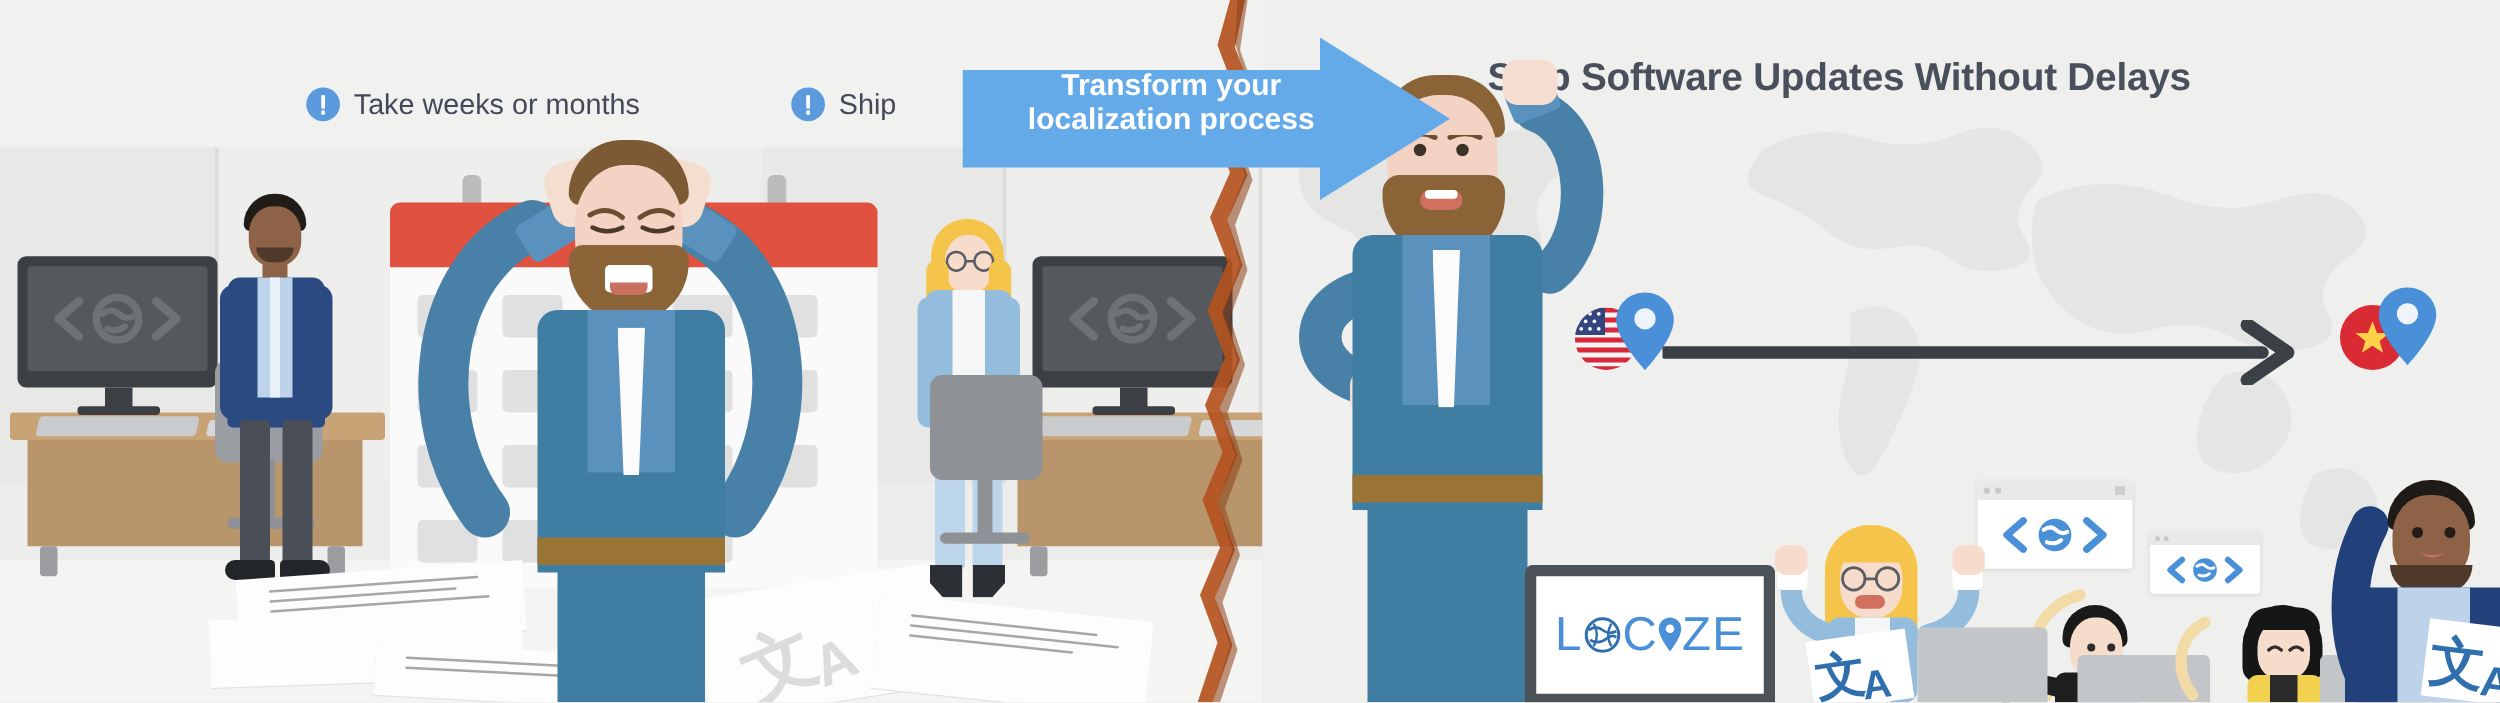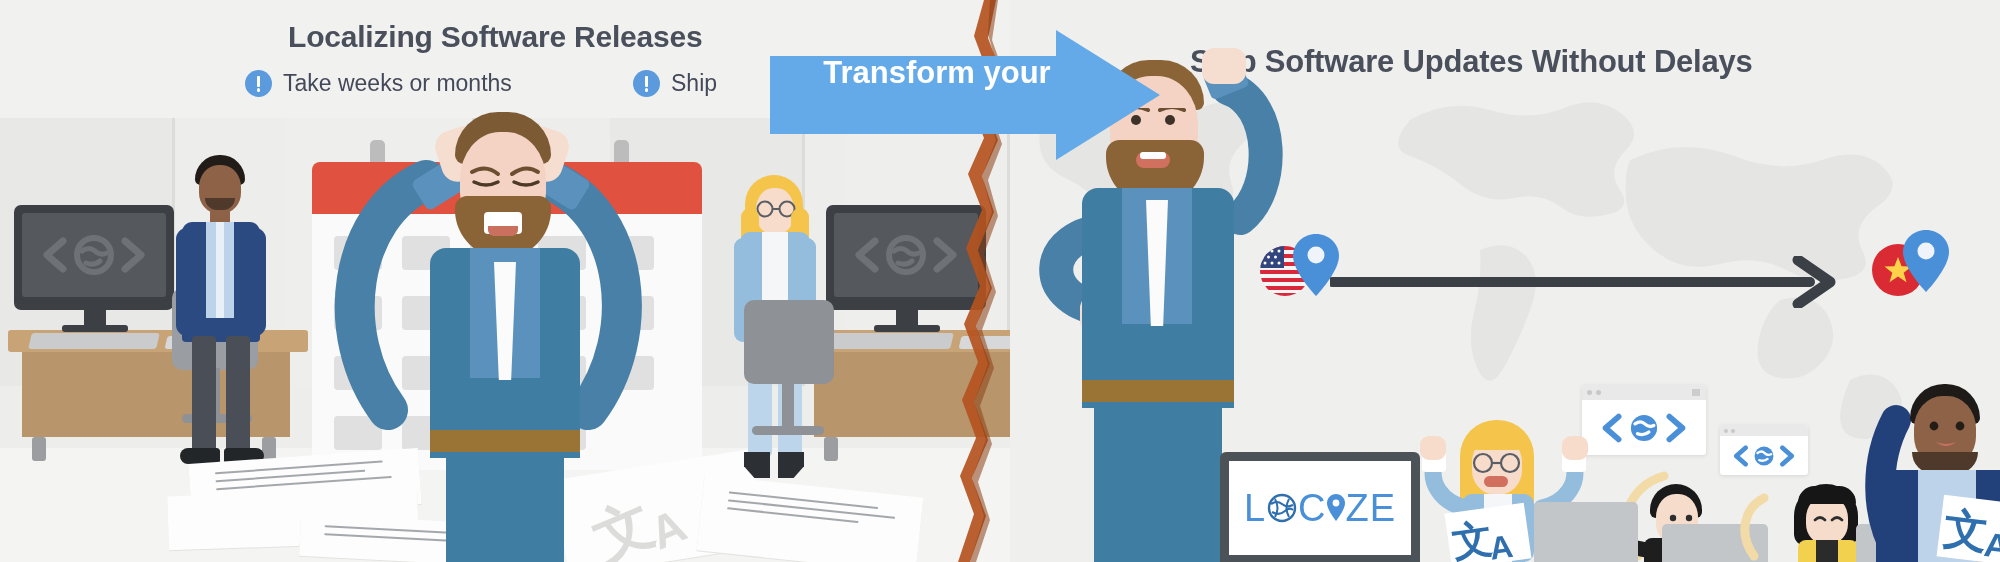--- a/index.html
+++ b/index.html
@@ -34,21 +34,21 @@
   }
   .excl-icon .bar { width:3.5px; height:11px; background:#fff; border-radius:1px; }
   .excl-icon .dot { width:3.5px; height:3.5px; background:#fff; border-radius:50%; margin-top:1.5px; }
   .excl-inner { display:flex; flex-direction:column; align-items:center; }
 
   
   #arrow-banner { position:absolute; left:770px; top:30px; width:390px; height:130px; z-index:40; }
   #arrow-banner svg { position:absolute; inset:0; }
   #arrow-text {
     position:absolute; left:22px; top:26px; width:290px;
-    color:#fff; font-weight:bold; font-size:31px; line-height:1.12;
+    color:#fff; font-weight:bold; font-size:24px; line-height:1.12;
     text-align:center;
   }
 
   
   #tear { position:absolute; left:940px; top:0; width:90px; height:562px; z-index:35; }
 
   
   #worldmap { position:absolute; left:0; top:0; width:990px; height:562px; opacity:.55; }
 
   
@@ -548,21 +548,20 @@
 
   <svg id="tear" viewBox="0 0 90 562" preserveAspectRatio="none">
     <path d="M44 0 L56 0 L48 38 L60 70 L44 104 L58 140 L42 176 L54 212 L38 250 L52 288 L36 326
              L50 364 L34 402 L48 440 L32 478 L46 516 L30 562 L18 562 L34 514 L20 476 L36 438
              L22 400 L38 362 L24 324 L40 286 L26 248 L42 210 L28 174 L44 138 L30 102 L46 68 L34 36 Z" fill="#b4531f" opacity=".92"></path>
     <path d="M50 0 L58 0 L52 40 L64 74 L50 108 L62 144 L48 180 L58 216 L44 254 L56 292 L42 330
              L54 368 L40 406 L52 444 L38 482 L50 520 L36 562 L30 562 L44 516 L32 478 L46 440
              L34 402 L48 364 L36 326 L50 288 L38 250 L52 212 L42 176 L56 140 L44 104 L58 70 L48 34 Z" fill="#8c3f16" opacity=".55"></path>
   </svg>
 
-  <div class="h-title" id="left-title">Localizing Software Releases</div>
 
   <div class="sub-row" id="sub-weeks">
     <span class="excl-icon">
       <span class="excl-inner">
           <span class="bar"></span>
           <span class="dot"></span>
         </span>
     </span>
     <span class="sub-label">Take weeks or months</span>
   </div>
@@ -576,18 +575,19 @@
     </span>
     <span class="sub-label">Ship</span>
   </div>
 
   <div id="arrow-banner">
     <svg viewBox="0 0 390 130" preserveAspectRatio="none">
       <path d="M0 26 L286 26 L286 0 L390 65 L286 130 L286 104 L0 104 Z" fill="#64a9e8"></path>
     </svg>
     <div id="arrow-text">
       <div>Transform your</div>
+      <div>localization process</div>
     </div>
   </div>
 
   <div class="h-title" id="right-title">Ship Software Updates Without Delays</div>
 
 </div>
 
 </body></html>

